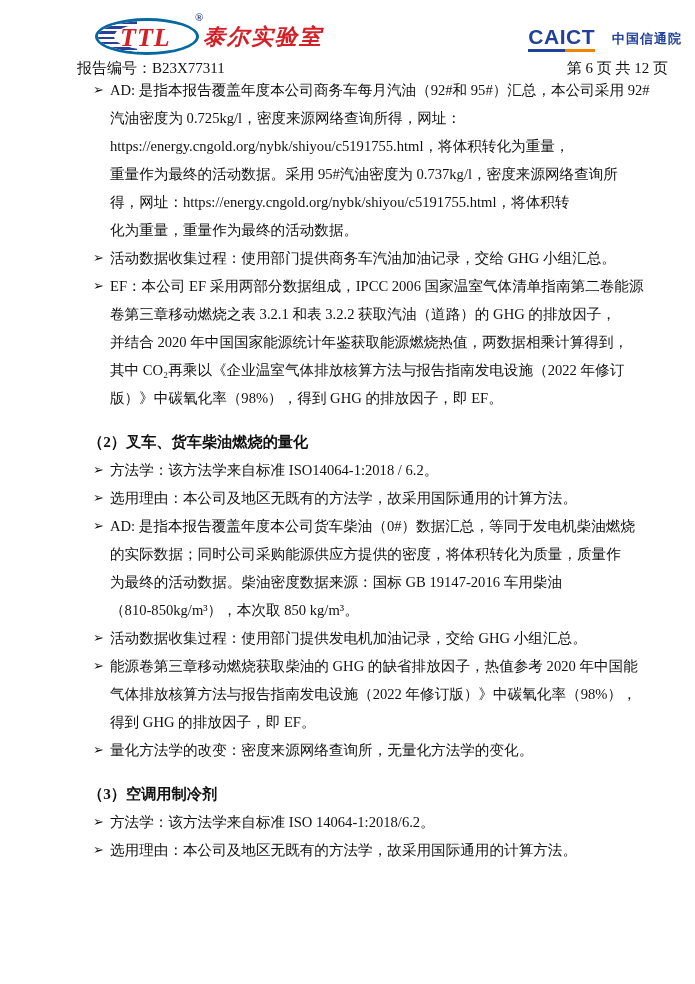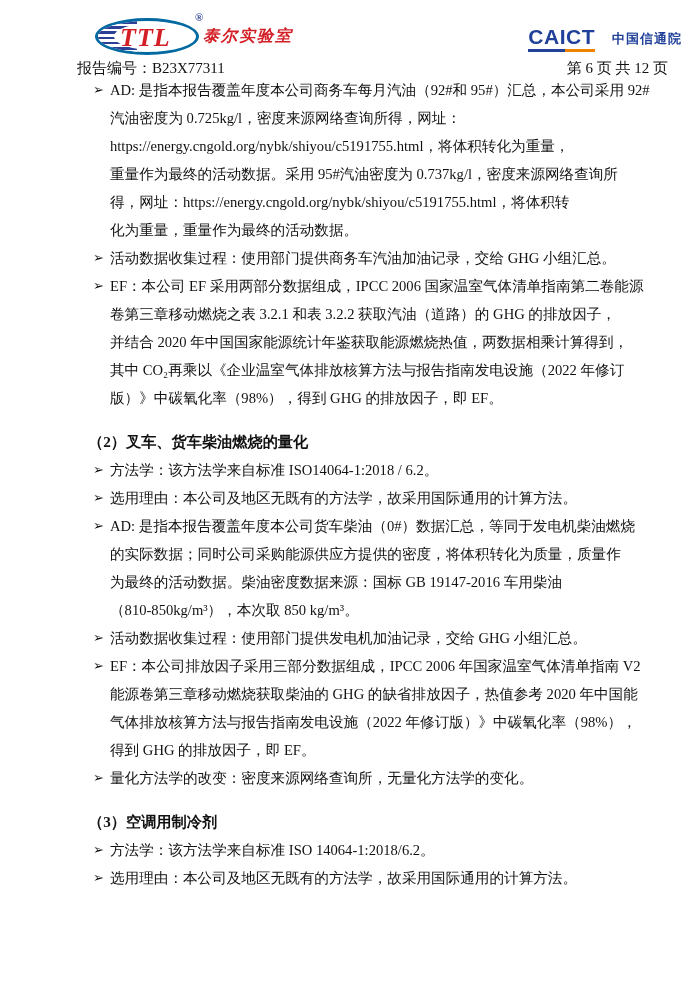--- a/index.html
+++ b/index.html
@@ -34,21 +34,21 @@
     font-style:italic; font-weight:bold;
     font-size:26px; color:#d41f26; letter-spacing:1px;
     font-family:"Liberation Serif","DejaVu Serif",serif;
   }
   .ttl-reg {
     position:absolute; left:100px; top:-7px;
     font-size:11px; color:#2b3f96; font-weight:bold;
   }
   .ttl-cn {
     margin-left:4px;
-    font-size:16px; font-weight:bold; font-style:italic;
+    font-size:22px; font-weight:bold; font-style:italic;
     color:#d41f26; letter-spacing:2px;
     font-family:"Liberation Serif","DejaVu Serif",serif;
     white-space:nowrap;
   }
   .caict-logo { position:absolute; right:0; top:13px; display:flex; align-items:center; white-space:nowrap; }
   .caict-en {
     position:relative;
     font-family:"Liberation Sans","DejaVu Sans",sans-serif;
     font-weight:bold; font-size:21px; color:#20409a; letter-spacing:0.5px;
     padding-bottom:3px;
@@ -151,21 +151,20 @@
         <div class="line">的实际数据；同时公司采购能源供应方提供的密度，将体积转化为质量，质量作</div>
         <div class="line">为最终的活动数据。柴油密度数据来源：国标 GB 19147-2016 车用柴油</div>
         <div class="line">（810-850kg/m³），本次取 850 kg/m³。</div>
       </div>
       <div class="block bullet">
         <span class="marker">➢</span>
         <div class="line">活动数据收集过程：使用部门提供发电机加油记录，交给 GHG 小组汇总。</div>
       </div>
       <div class="block bullet">
         <span class="marker">➢</span>
-        <div class="line">EF：本公司排放因子采用三部分数据组成，IPCC 2006 年国家温室气体清单指南 V2</div>
         <div class="line">能源卷第三章移动燃烧获取柴油的 GHG 的缺省排放因子，热值参考 2020 年中国能</div>
         <div class="line">气体排放核算方法与报告指南发电设施（2022 年修订版）》中碳氧化率（98%），</div>
         <div class="line">得到 GHG 的排放因子，即 EF。</div>
       </div>
       <div class="block bullet">
         <span class="marker">➢</span>
         <div class="line">量化方法学的改变：密度来源网络查询所，无量化方法学的变化。</div>
       </div>
       <div class="block heading">
         <div class="line">（3）空调用制冷剂</div>

